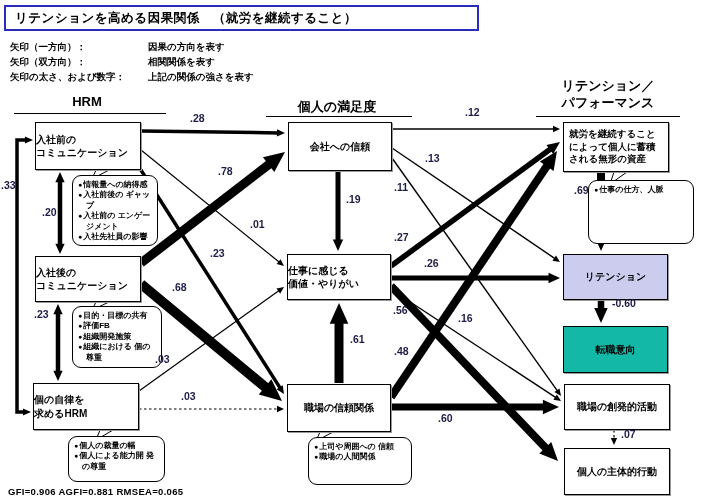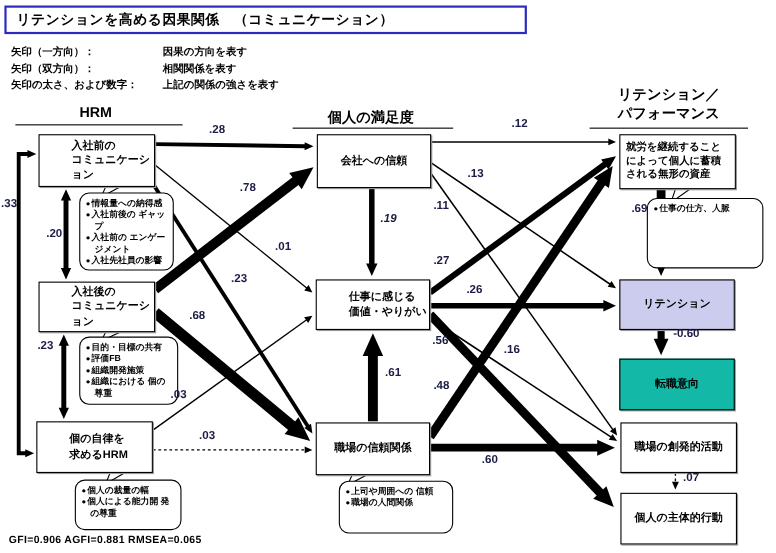--- a/index.html
+++ b/index.html
@@ -8,21 +8,21 @@
   #title-box{position:absolute;left:4px;top:5px;width:462px;height:22px;border:2px solid #2b2bbd;
              display:flex;align-items:center;padding-left:9px;font-size:12.5px;font-weight:bold;letter-spacing:.5px;}
   .legend-row{position:absolute;left:10px;font-size:9.5px;font-weight:bold;white-space:nowrap;}
   .legend-desc{position:absolute;left:138px;top:0;}
   .group-header{position:absolute;font-size:13px;font-weight:bold;text-align:center;white-space:pre-line;line-height:1.3;}
   .rule{position:absolute;height:1px;background:#000;}
   .node{position:absolute;border:1px solid #000;background:#fff;display:flex;align-items:center;
         font-size:10px;font-weight:bold;line-height:1.35;white-space:pre-line;box-sizing:border-box;
         box-shadow:1px 1px 0 #999;}
   .node.center{justify-content:center;text-align:left;}
-  .node.left{justify-content:flex-start;text-align:left;padding-left:29px;}
+  .node.left{justify-content:flex-start;text-align:left;padding-left:0;}
   .node.small{font-size:9.5px;line-height:1.3;padding-left:5px;}
   .callout{position:absolute;border:1px solid #000;border-radius:9px;background:#fff;
            font-size:8px;font-weight:bold;line-height:1.3;padding:4px 3px 3px 5px;box-sizing:border-box;}
   .ci{padding-left:8px;text-indent:-8px;}
   .ci:before{content:"\25CF";font-size:7px;margin-right:1px;}
   .num{position:absolute;font-size:10.5px;font-weight:bold;color:#1c1c46;white-space:nowrap;}
   #edges-svg{position:absolute;left:0;top:0;z-index:0;}
   .node,.callout{z-index:2;}
   .num{z-index:3;}
   #fit-stats{position:absolute;left:8px;top:486px;font-size:9.5px;font-weight:bold;letter-spacing:.3px;text-align:right;}
@@ -84,21 +84,21 @@
       <polyline points="60,180.28 60,245.72" fill="none" stroke="#000000" stroke-width="4.5"></polyline>
       <polygon points="58,381 53.3425,370.65 62.6575,370.65" fill="#000000"></polygon>
       <polygon points="58,304 62.6575,314.35 53.3425,314.35" fill="#000000"></polygon>
       <polyline points="58,312.28 58,372.72" fill="none" stroke="#000000" stroke-width="4.5"></polyline>
       <polygon points="31,412 22.950000000000003,415.6225 22.950000000000003,408.3775" fill="#000000"></polygon>
       <polygon points="33,140 24.950000000000003,143.6225 24.950000000000003,136.3775" fill="#000000"></polygon>
       <polyline points="26.560000000000002,140 17,140 17,412 24.560000000000002,412" fill="none" stroke="#000000" stroke-width="3.5"></polyline>
     </svg>
 
   <div id="title-box">
-    <span>リテンションを高める因果関係　（コミュニケーション）</span>
+    <span>リテンションを高める因果関係　（就労を継続すること）</span>
   </div>
 
   <div class="legend-row" style="top:41px;">
     <span>矢印（一方向）：</span>
     <span class="legend-desc">因果の方向を表す</span>
   </div>
   <div class="legend-row" style="top:56px;">
     <span>矢印（双方向）：</span>
     <span class="legend-desc">相関関係を表す</span>
   </div>
@@ -162,21 +162,21 @@
       </div>
     </div>
   <div id="labels-layer">
       <div class="num" style="left: 190px; top: 112px;">.28</div>
       <div class="num" style="left: 218px; top: 165px;">.78</div>
       <div class="num" style="left: 210px; top: 247px;">.23</div>
       <div class="num" style="left: 172px; top: 281px;">.68</div>
       <div class="num" style="left: 250px; top: 218px;">.01</div>
       <div class="num" style="left: 155px; top: 353px;">.03</div>
       <div class="num" style="left: 181px; top: 390px;">.03</div>
-      <div class="num" style="left: 346px; top: 193px; font-style: italic;">.19</div>
+      <div class="num" style="left: 346px; top: 193px;">.19</div>
       <div class="num" style="left: 350px; top: 333px;">.61</div>
       <div class="num" style="left: 465px; top: 106px;">.12</div>
       <div class="num" style="left: 425px; top: 152px;">.13</div>
       <div class="num" style="left: 394px; top: 181px;">.11</div>
       <div class="num" style="left: 394px; top: 231px;">.27</div>
       <div class="num" style="left: 424px; top: 257px;">.26</div>
       <div class="num" style="left: 458px; top: 312px;">.16</div>
       <div class="num" style="left: 394px; top: 345px;">.48</div>
       <div class="num" style="left: 393px; top: 304px;">.56</div>
       <div class="num" style="left: 438px; top: 412px;">.60</div>

